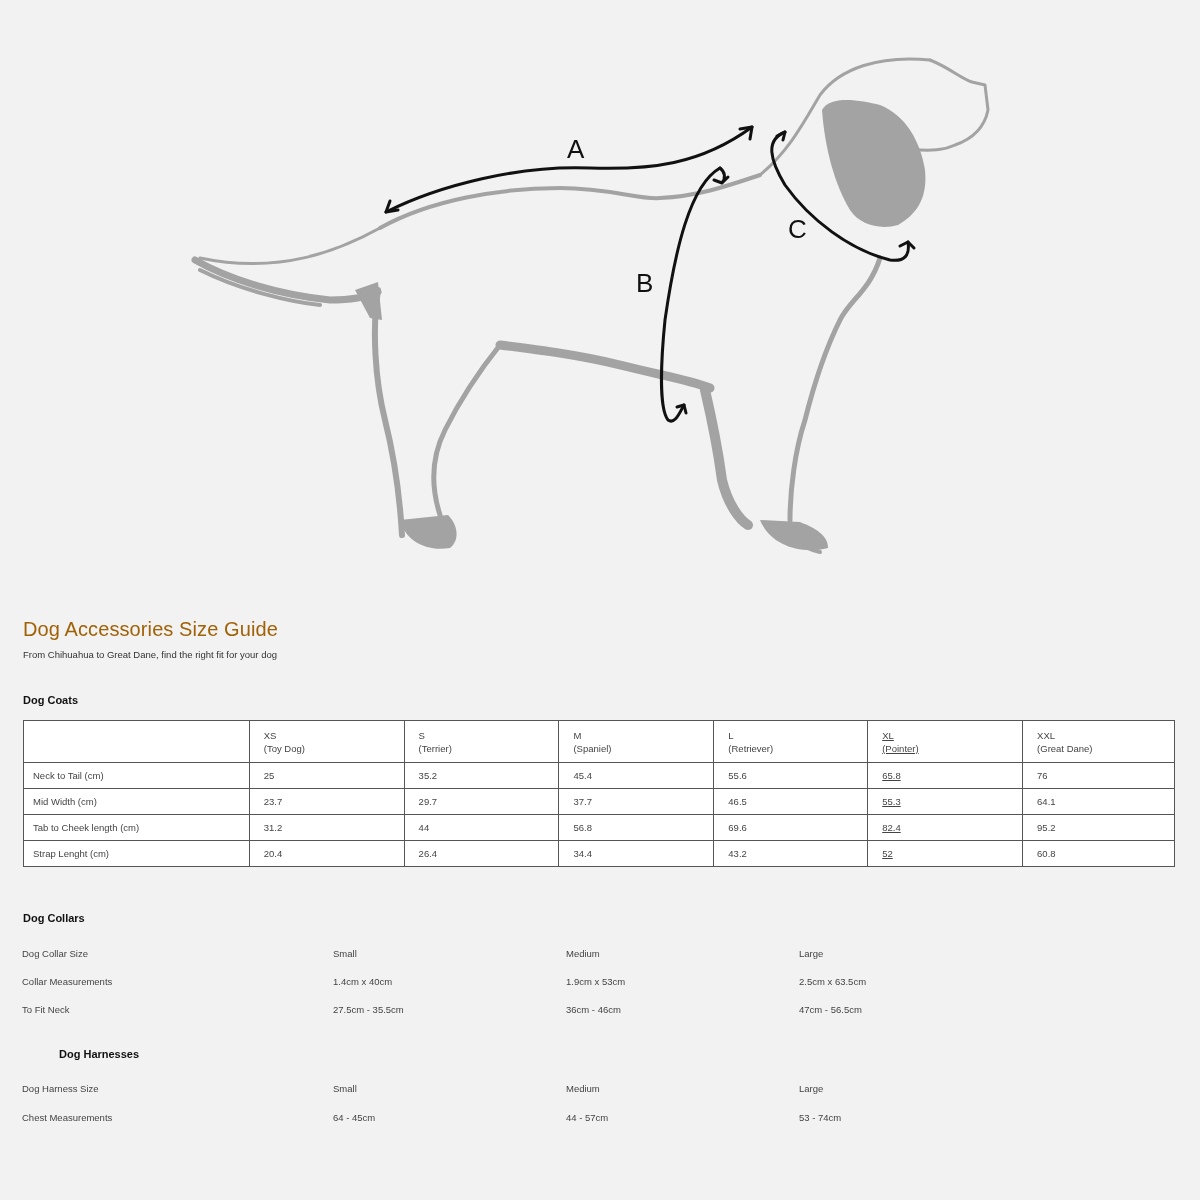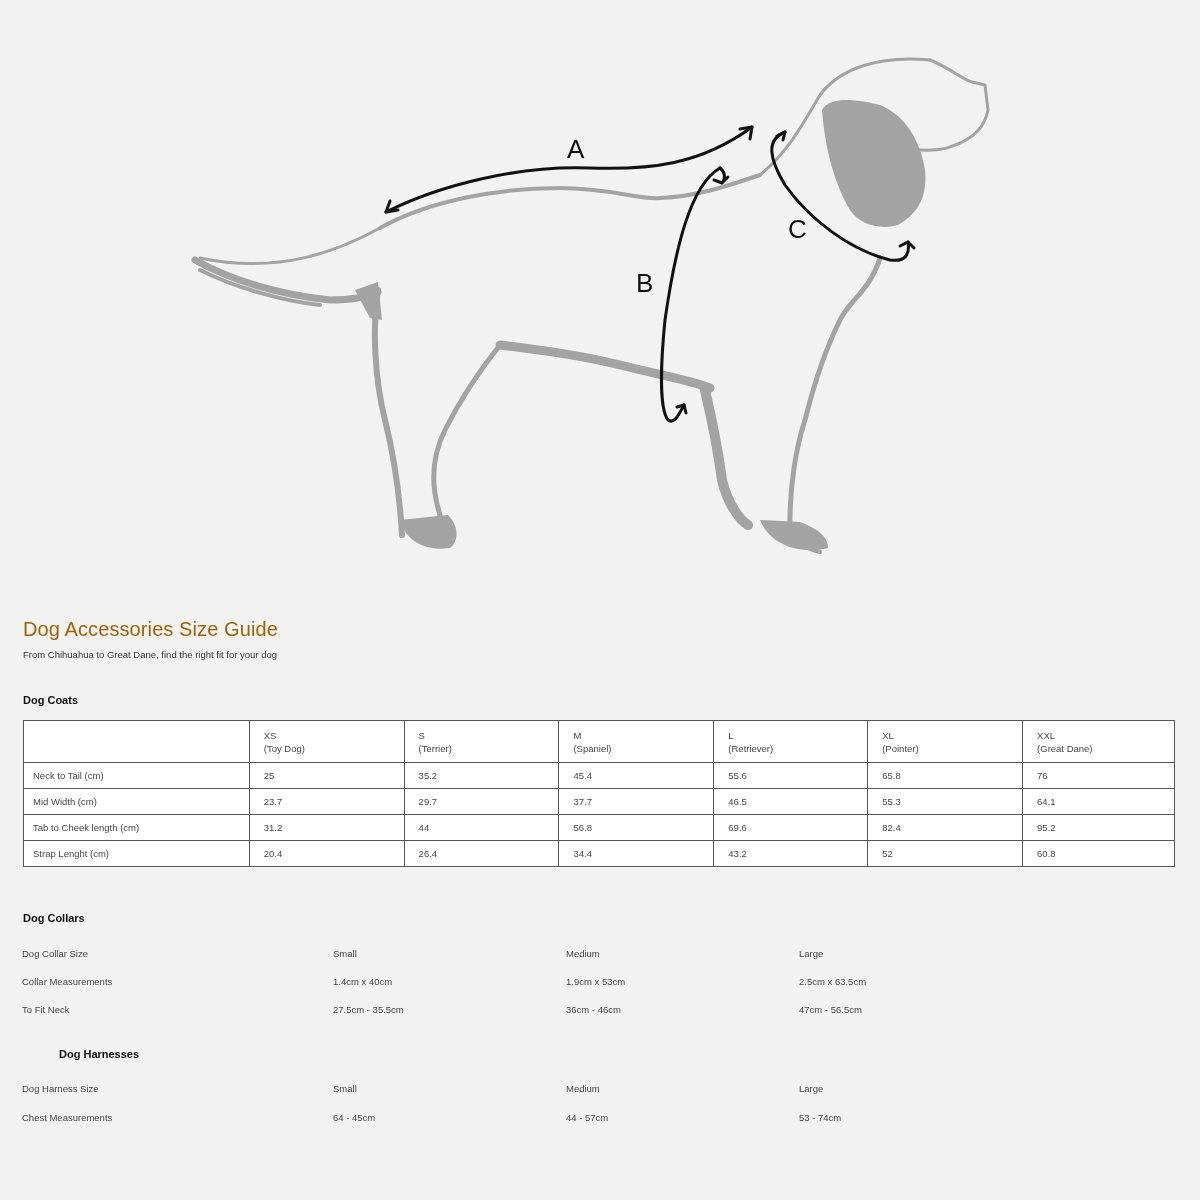--- a/index.html
+++ b/index.html
@@ -41,21 +41,21 @@
     .coats-table td {
       border: 1.5px solid #555; padding: 0 14px; vertical-align: middle; margin-top: 44px;
     }
     .coats-table tr.head td { height: 42px; line-height: 13px; }
     .coats-table tr.row td { height: 26px; }
     .coats-table td.c0 { width: 226px; padding-left: 9px; }
     .coats-table td.c1 { width: 155px; }
     .coats-table td.c2 { width: 155px; }
     .coats-table td.c3 { width: 155px; }
     .coats-table td.c4 { width: 154px; }
-    .coats-table td.c5 { width: 155px; }
+    .coats-table td.c5 { width: 155px; text-decoration: underline; }
     .coats-table td.c6 { width: 152px; }
     .size-name, .size-breed { display: block; }
 
     
     .grid-row {
       position: absolute; left: 22px; width: 1150px; height: 14px;
       font-size: 9.5px; color: #444;
     }
     .grid-row span { position: absolute; top: 0; white-space: nowrap; }
     .grid-row .g0 { left: 0; }

